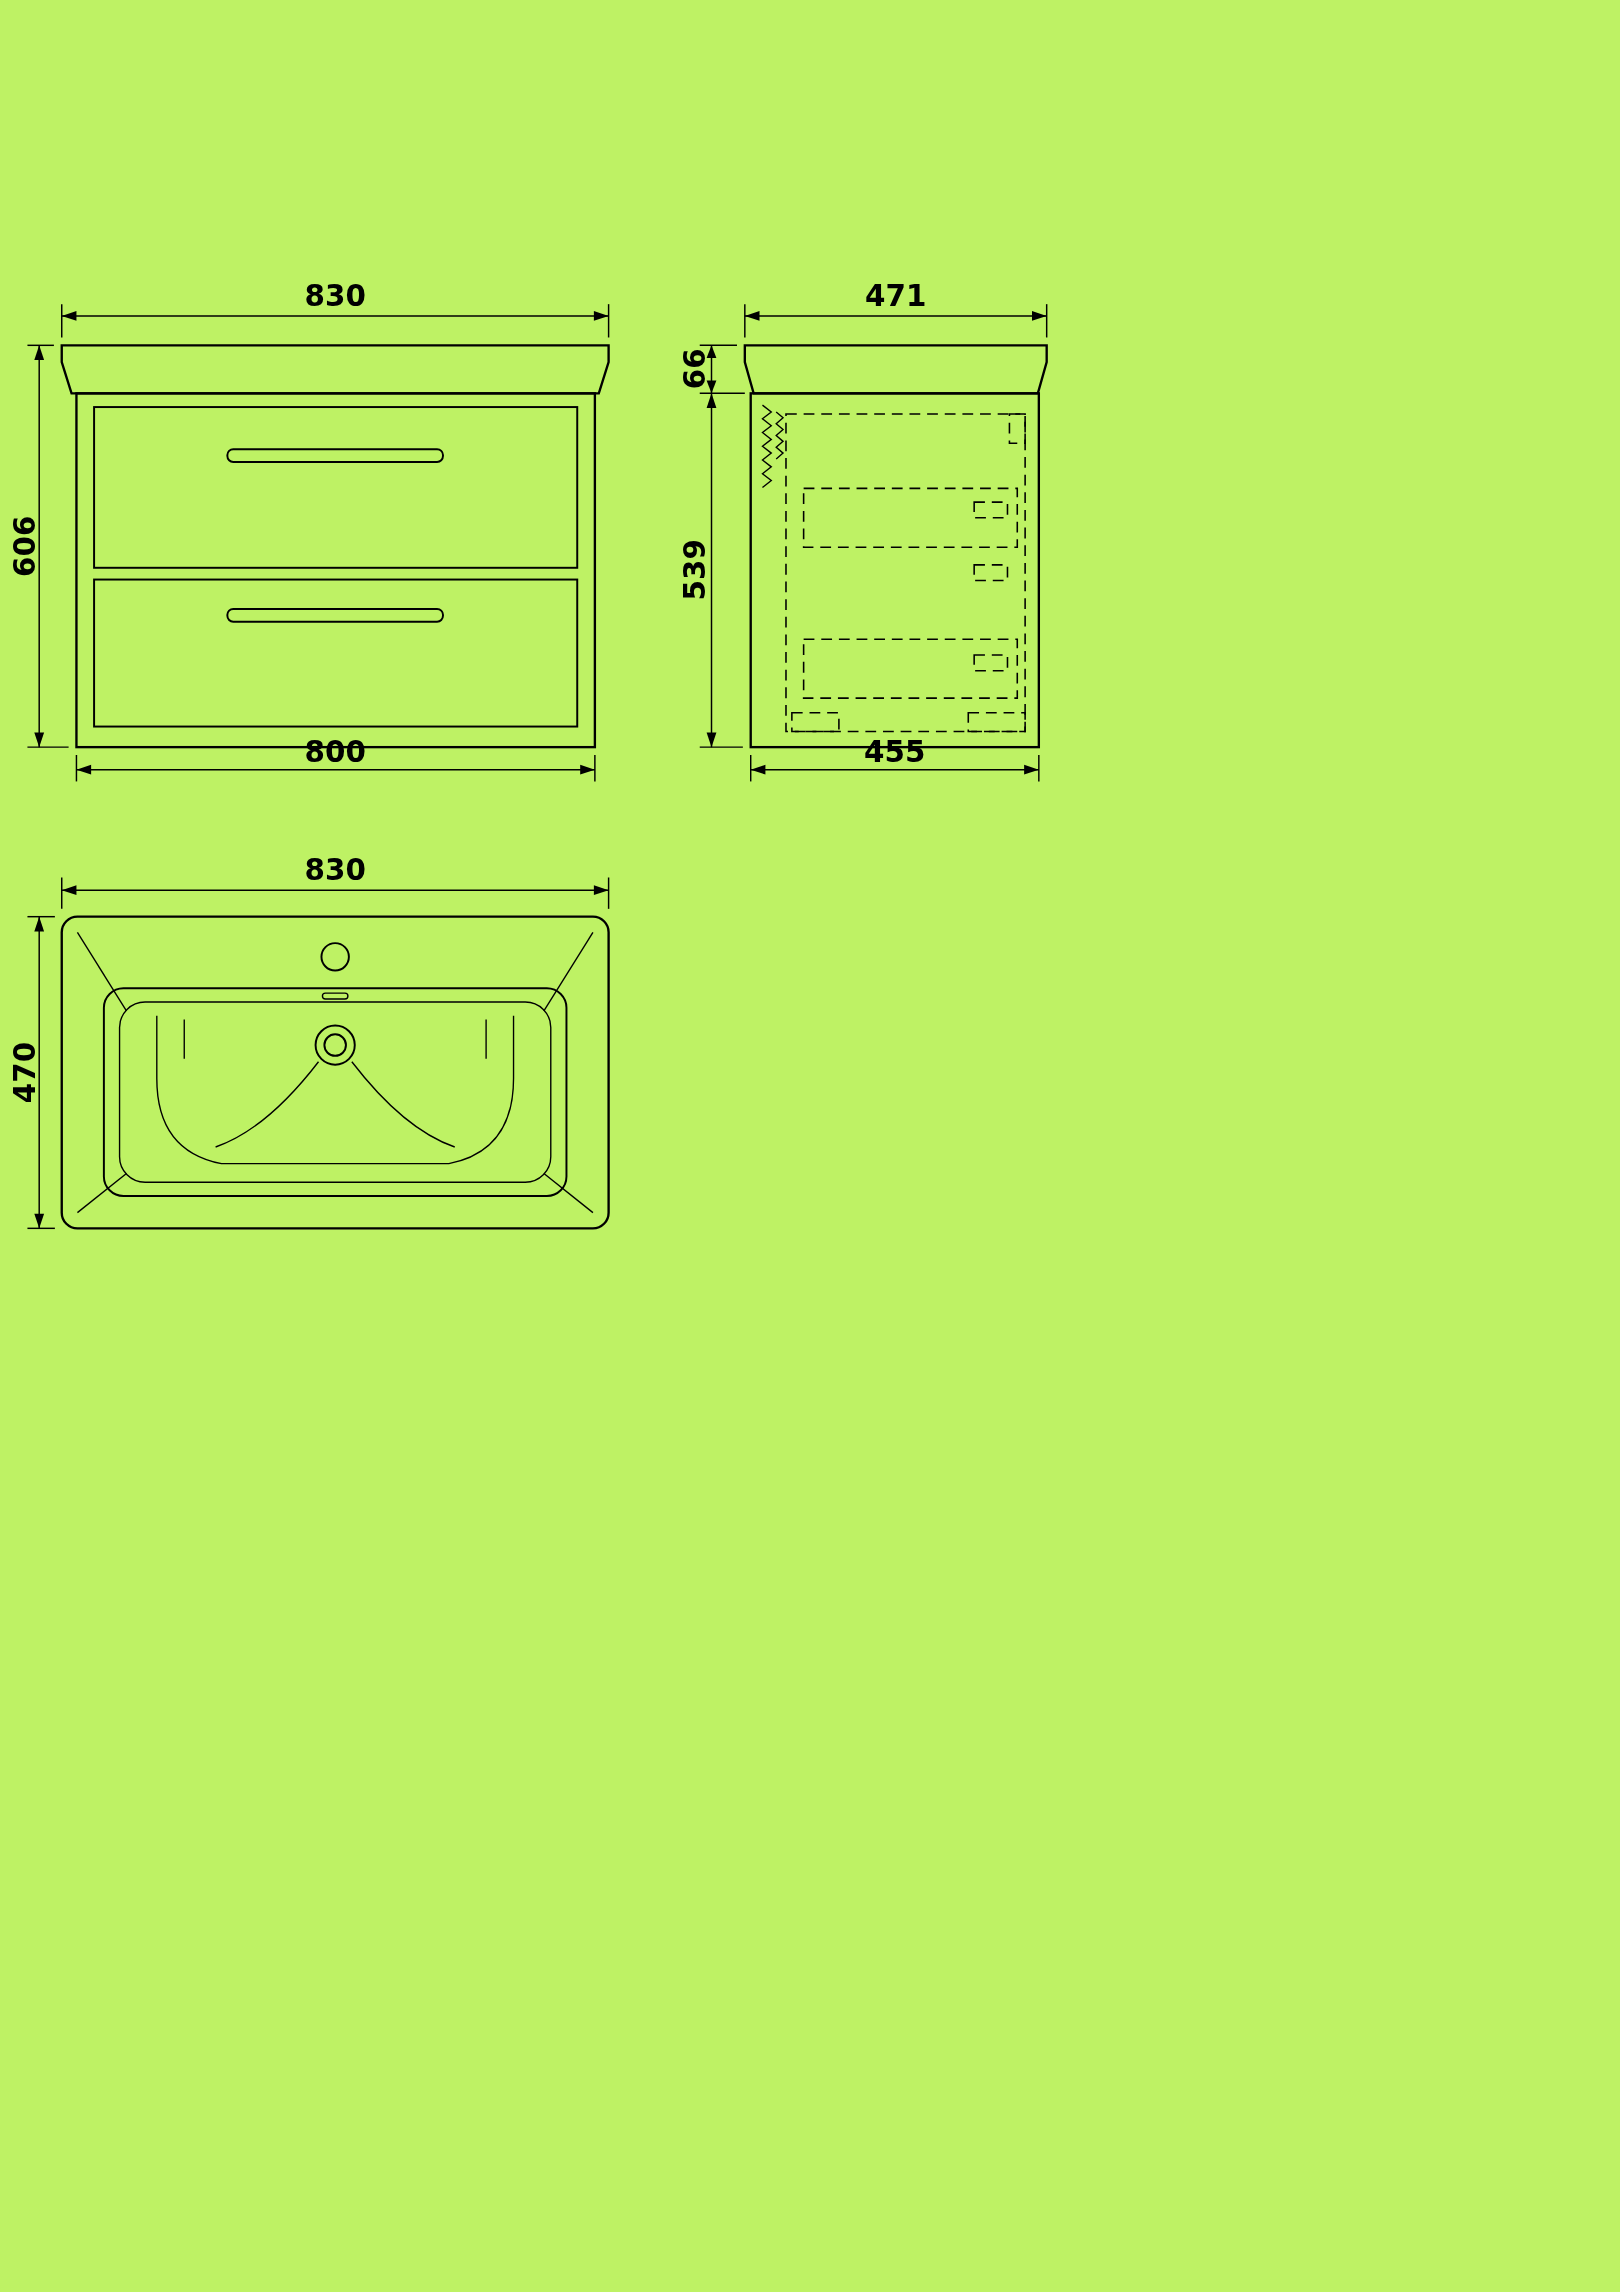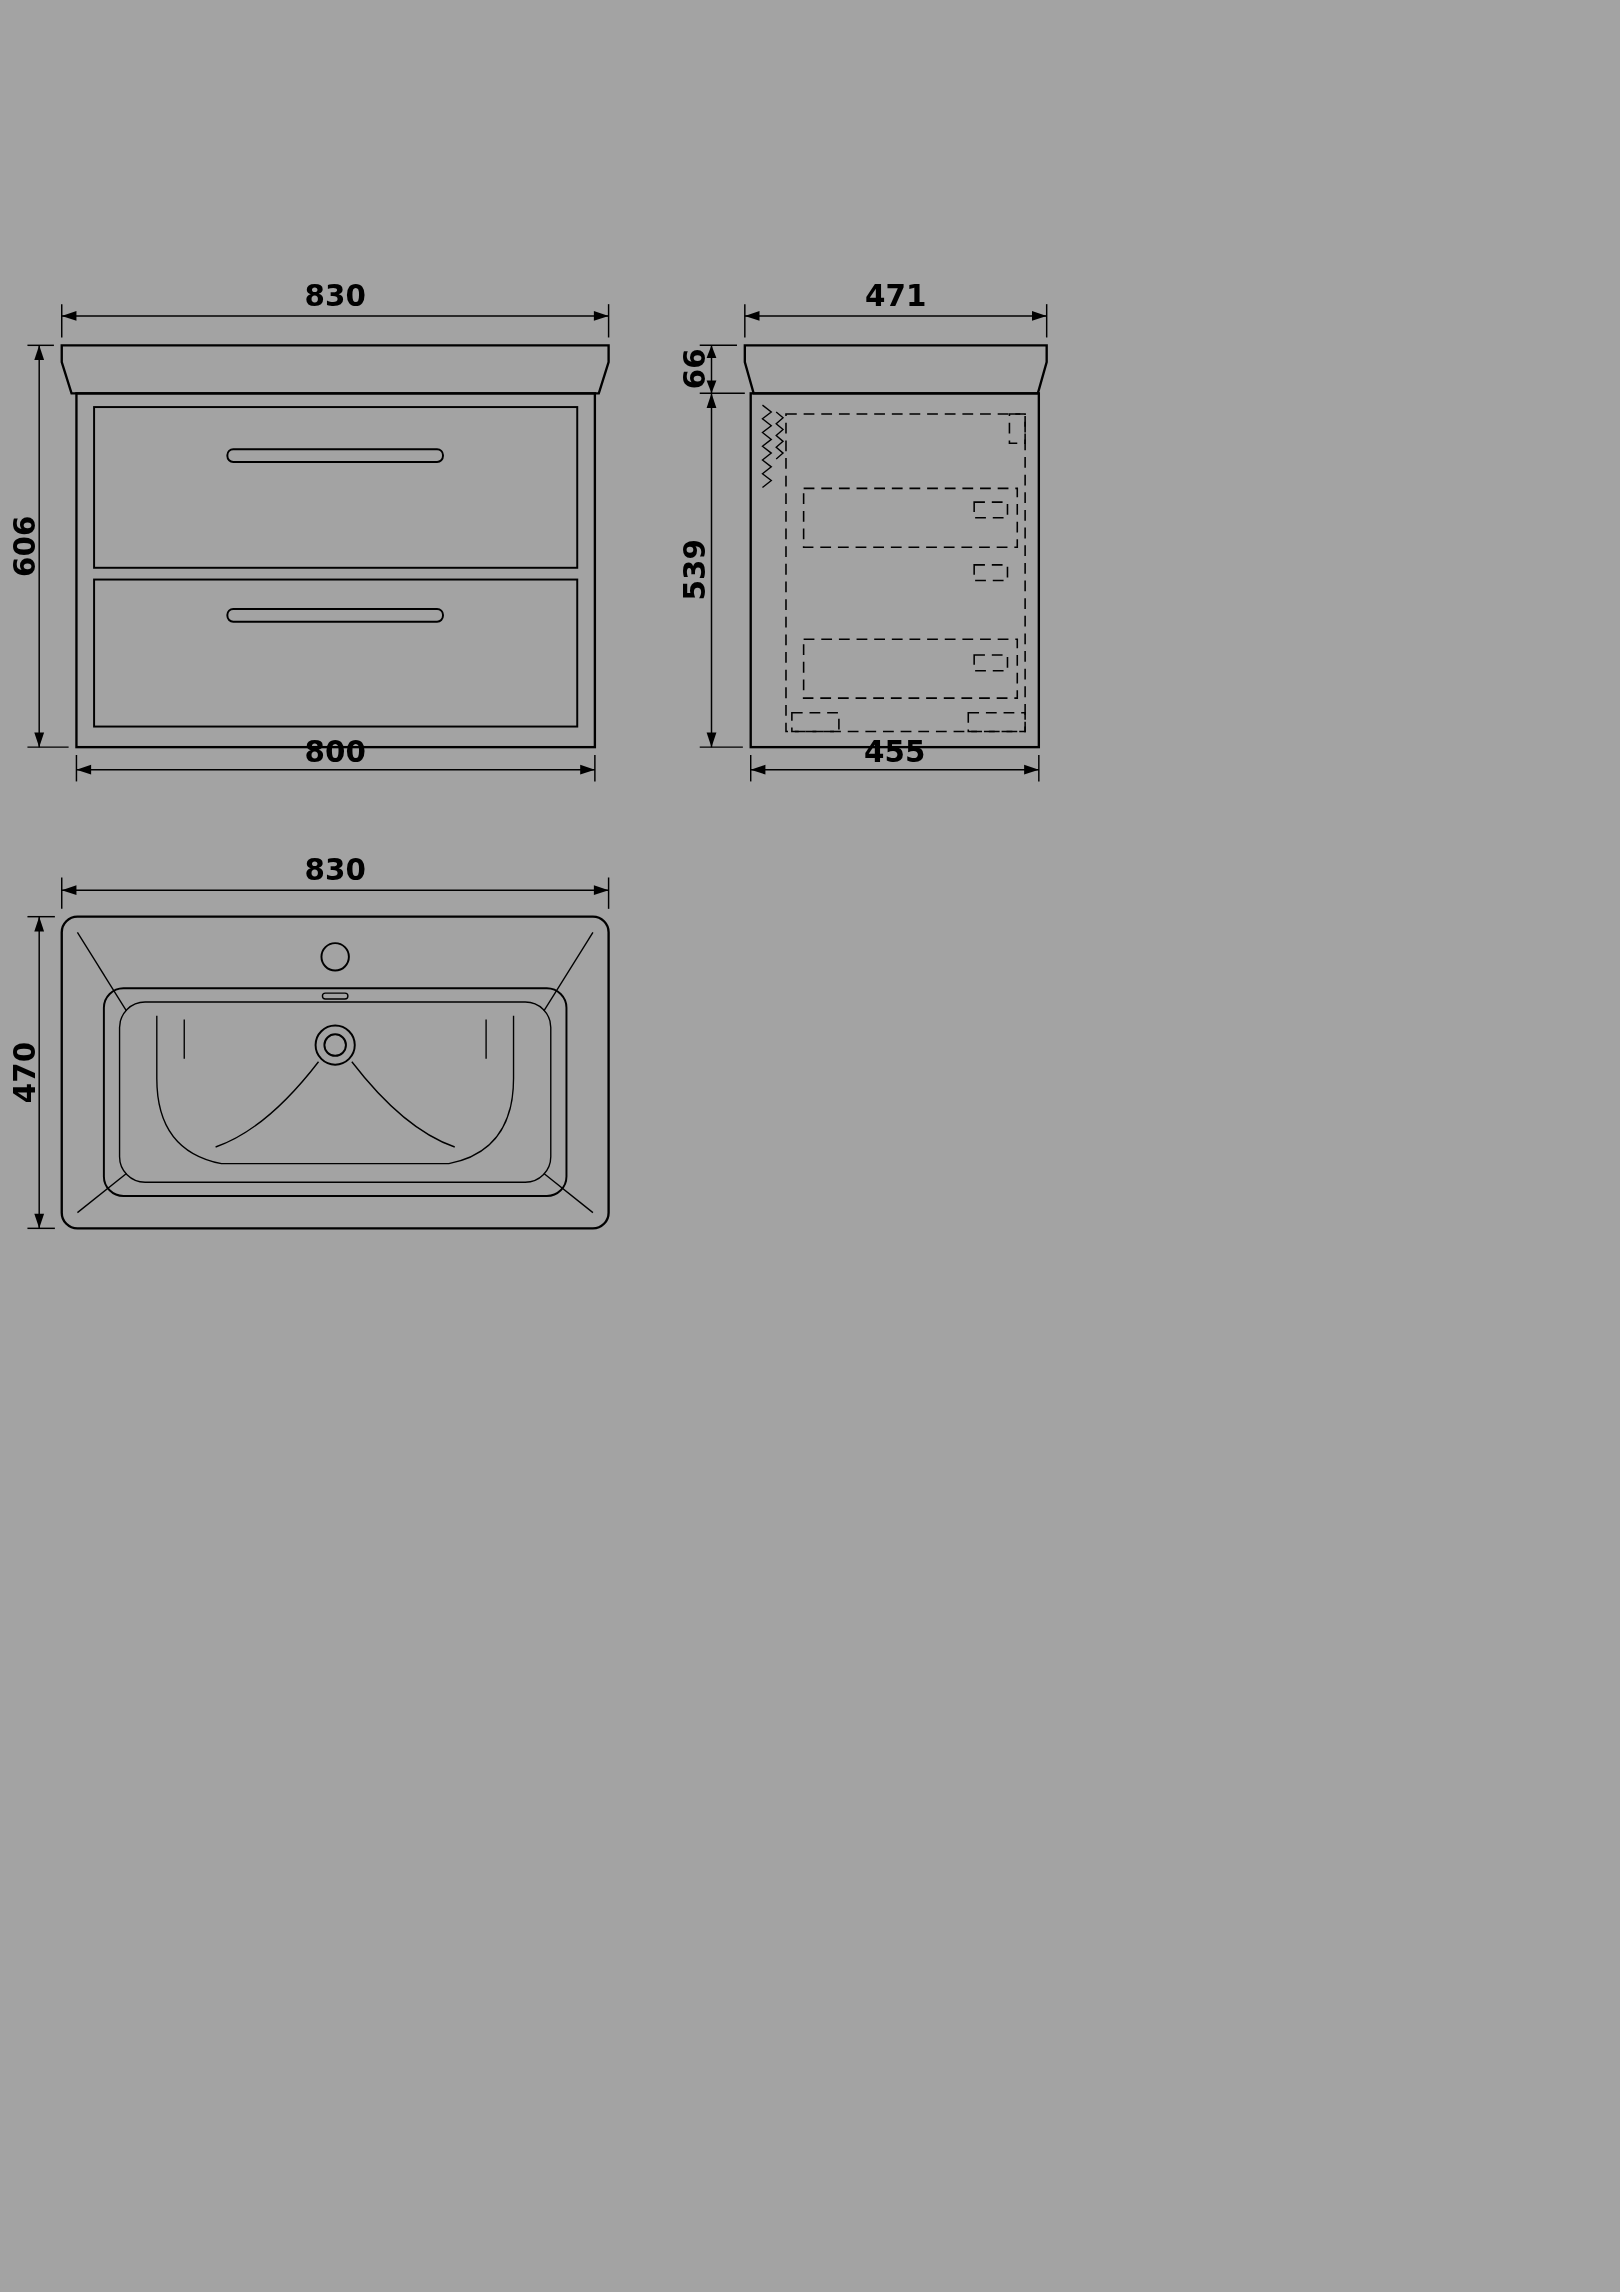--- a/index.html
+++ b/index.html
@@ -1,16 +1,16 @@
 <!DOCTYPE html>
 <html><head>
 <meta charset="utf-8">
 <style>
   html,body{margin:0;padding:0;background:#ffffff}
-  .canvas{position:relative;width:1620px;height:2293px;background:#a3a3a3;overflow:hidden}
+  .canvas{position:relative;width:1620px;height:2293px;background:#bef264;overflow:hidden}
   svg{display:block}
   .obj{fill:none;stroke:#000000;stroke-width:2.4;stroke-linejoin:miter;stroke-linecap:square}
   .obj2{fill:none;stroke:#000000;stroke-width:2;stroke-linejoin:miter}
   .thin{fill:none;stroke:#000000;stroke-width:1.4}
   .dash{fill:none;stroke:#000000;stroke-width:1.6;stroke-dasharray:11 7}
   .dim-line{fill:none;stroke:#000000;stroke-width:1.5}
   .arrow{fill:#000000;stroke:none}
   .dim-text{font-family:"DejaVu Sans","Liberation Sans",sans-serif;font-weight:bold;font-size:30px;fill:#000000}
 </style>
 </head>

